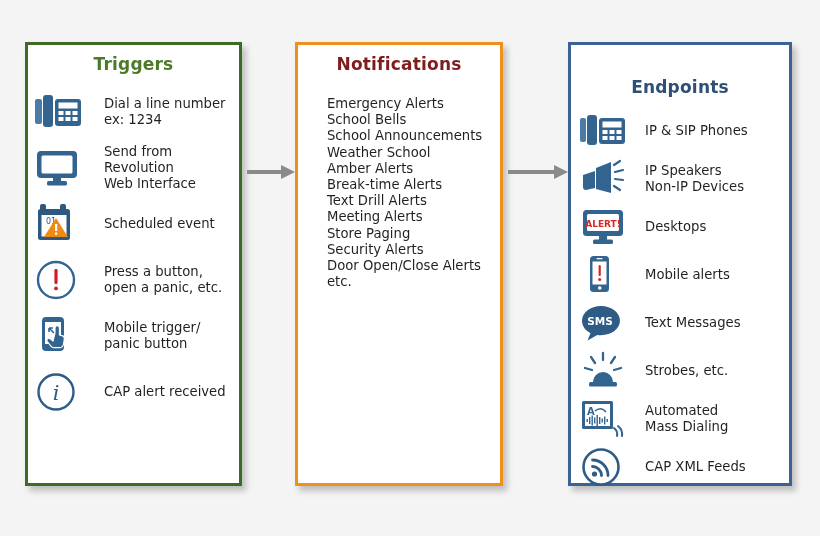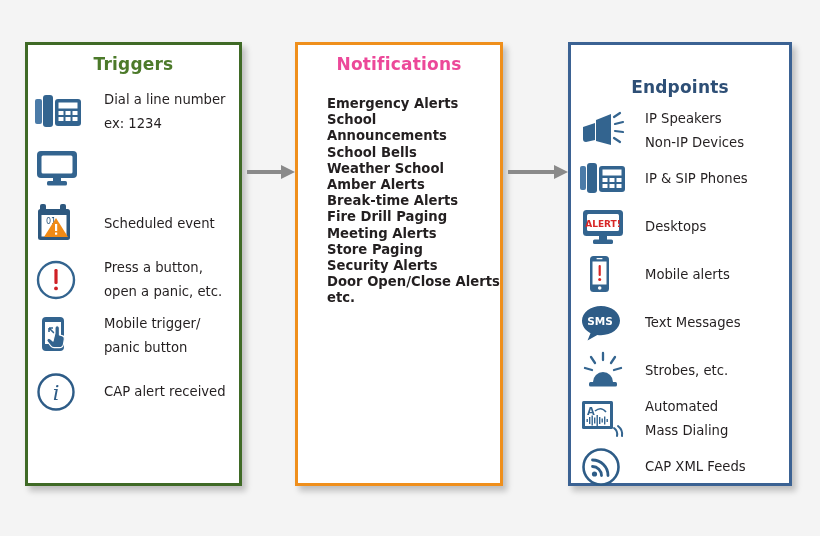--- a/index.html
+++ b/index.html
@@ -52,42 +52,42 @@
   }
 
   .panel-title {
     text-align: center;
     font-weight: bold;
     font-size: 17px;
     margin-top: 9px;
     letter-spacing: 0.2px;
   }
   .title-green  { color: #4c7a2a; }
-  .title-orange { color: #ec4899; }
+  .title-orange { color: #7f1d1d; }
   .title-blue   { color: #2e4f76; margin-top: 32px; }
 
   
   .rows {
     margin-top: 10px;
   }
   .row {
     display: flex;
     align-items: center;
     box-sizing: border-box;
   }
   .row-icon {
     flex: 0 0 auto;
     display: flex;
     align-items: center;
     justify-content: flex-start;
   }
   .row-label {
     font-size: 13.2px;
     color: #231f20;
-    line-height: 24px;
+    line-height: 16px;
     white-space: pre-line;
   }
 
   
   .panel-triggers .row { height: 56px; }
   .panel-triggers .row-icon { width: 64px; margin-left: 6px; }
   .panel-triggers .row-label { margin-left: 6px; }
 
   
   .panel-endpoints .row { height: 48px; }
@@ -97,21 +97,20 @@
   
   .notif-list {
     margin: 22px 0 0 29px;
     padding: 0;
     list-style: none;
   }
   .notif-list li {
     font-size: 13.2px;
     color: #231f20;
     line-height: 16.2px;
-    font-weight: bold;
   }
 
   
   .arrow {
     position: absolute;
     top: 162px;
     height: 20px;
   }
   .arrow-1 { left: 247px; width: 48px; }
   .arrow-2 { left: 508px; width: 60px; }
@@ -146,20 +145,22 @@
 
       <div class="row">
         <div class="row-icon">
           <svg width="46" height="40" viewBox="0 0 46 40">
             <rect x="3" y="3" width="40" height="27" rx="4" fill="#33648f"></rect>
             <rect x="7.5" y="7.5" width="31" height="18" rx="1.5" fill="#ffffff"></rect>
             <rect x="19" y="30" width="8" height="4" fill="#33648f"></rect>
             <rect x="13" y="33" width="20" height="4.5" rx="1.6" fill="#33648f"></rect>
           </svg>
         </div>
+        <div class="row-label">Send from Revolution
+Web Interface</div>
       </div>
 
       <div class="row">
         <div class="row-icon">
           <svg width="44" height="44" viewBox="0 0 44 44">
             <rect x="6" y="2" width="6" height="9" rx="2" fill="#2d587f"></rect>
             <rect x="26" y="2" width="6" height="9" rx="2" fill="#2d587f"></rect>
             <rect x="4" y="7" width="32" height="31" rx="2.5" fill="#2d587f"></rect>
             <rect x="7.5" y="13" width="25" height="21.5" fill="#ffffff"></rect>
             <text x="12" y="22" font-family="DejaVu Sans, sans-serif" font-size="8" fill="#2d587f">01</text>
@@ -206,71 +207,71 @@
         <div class="row-label">CAP alert received</div>
       </div>
 
     </div>
   </div>
 
   <div class="panel panel-notifications">
     <div class="panel-title title-orange">Notifications</div>
     <ul class="notif-list">
       <li>Emergency Alerts</li>
+      <li>School Bells</li>
       <li>School Announcements</li>
-      <li>School Bells</li>
       <li>Weather School</li>
       <li>Amber Alerts</li>
       <li>Break-time Alerts</li>
-      <li>Fire Drill Paging</li>
+      <li>Text Drill Alerts</li>
       <li>Meeting Alerts</li>
       <li>Store Paging</li>
       <li>Security Alerts</li>
       <li>Door Open/Close Alerts</li>
       <li>etc.</li>
     </ul>
   </div>
 
   <div class="panel panel-endpoints">
     <div class="panel-title title-blue">Endpoints</div>
     <div class="rows">
-
-      <div class="row">
-        <div class="row-icon">
-          <svg width="48" height="40" viewBox="0 0 48 40">
-            <path d="M4 16 L16 12 L16 29 L7 31 a3 3 0 0 1 -3 -3 z" fill="#33648f"></path>
-            <path d="M17 9 L32 3 L32 34 L17 30 z" fill="#33648f"></path>
-            <g stroke="#33648f" stroke-width="2.2" stroke-linecap="round">
-              <line x1="35" y1="6" x2="41" y2="2"></line>
-              <line x1="36" y1="13" x2="44" y2="11"></line>
-              <line x1="36" y1="20" x2="44" y2="21"></line>
-              <line x1="35" y1="27" x2="41" y2="31"></line>
-            </g>
-          </svg>
-        </div>
-        <div class="row-label">IP Speakers
-Non-IP Devices</div>
-      </div>
 
       <div class="row">
         <div class="row-icon">
           <svg width="48" height="36" viewBox="0 0 48 36">
             <rect x="1" y="5" width="6" height="24" rx="2" fill="#4b7ba8"></rect>
             <rect x="8" y="2" width="10" height="30" rx="3" fill="#33648f"></rect>
             <rect x="20" y="5" width="26" height="26" rx="3" fill="#33648f"></rect>
             <rect x="23.5" y="8.5" width="19" height="6" fill="#ffffff"></rect>
             <rect x="23.5" y="17" width="5" height="4" fill="#ffffff"></rect>
             <rect x="30.5" y="17" width="5" height="4" fill="#ffffff"></rect>
             <rect x="37.5" y="17" width="5" height="4" fill="#ffffff"></rect>
             <rect x="23.5" y="23" width="5" height="4" fill="#ffffff"></rect>
             <rect x="30.5" y="23" width="5" height="4" fill="#ffffff"></rect>
             <rect x="37.5" y="23" width="5" height="4" fill="#ffffff"></rect>
           </svg>
         </div>
         <div class="row-label">IP &amp; SIP Phones</div>
+      </div>
+
+      <div class="row">
+        <div class="row-icon">
+          <svg width="48" height="40" viewBox="0 0 48 40">
+            <path d="M4 16 L16 12 L16 29 L7 31 a3 3 0 0 1 -3 -3 z" fill="#33648f"></path>
+            <path d="M17 9 L32 3 L32 34 L17 30 z" fill="#33648f"></path>
+            <g stroke="#33648f" stroke-width="2.2" stroke-linecap="round">
+              <line x1="35" y1="6" x2="41" y2="2"></line>
+              <line x1="36" y1="13" x2="44" y2="11"></line>
+              <line x1="36" y1="20" x2="44" y2="21"></line>
+              <line x1="35" y1="27" x2="41" y2="31"></line>
+            </g>
+          </svg>
+        </div>
+        <div class="row-label">IP Speakers
+Non-IP Devices</div>
       </div>
 
       <div class="row">
         <div class="row-icon">
           <svg width="48" height="40" viewBox="0 0 48 40">
             <rect x="4" y="3" width="40" height="26" rx="3.5" fill="#33648f"></rect>
             <rect x="8" y="7" width="32" height="17" rx="1.5" fill="#ffffff"></rect>
             <text x="24" y="19.5" text-anchor="middle" font-family="DejaVu Sans, sans-serif" font-weight="bold" font-size="9" fill="#d82626">ALERT!</text>
             <rect x="20" y="29" width="8" height="4" fill="#33648f"></rect>
             <rect x="14" y="32.5" width="20" height="4.5" rx="1.6" fill="#33648f"></rect>

